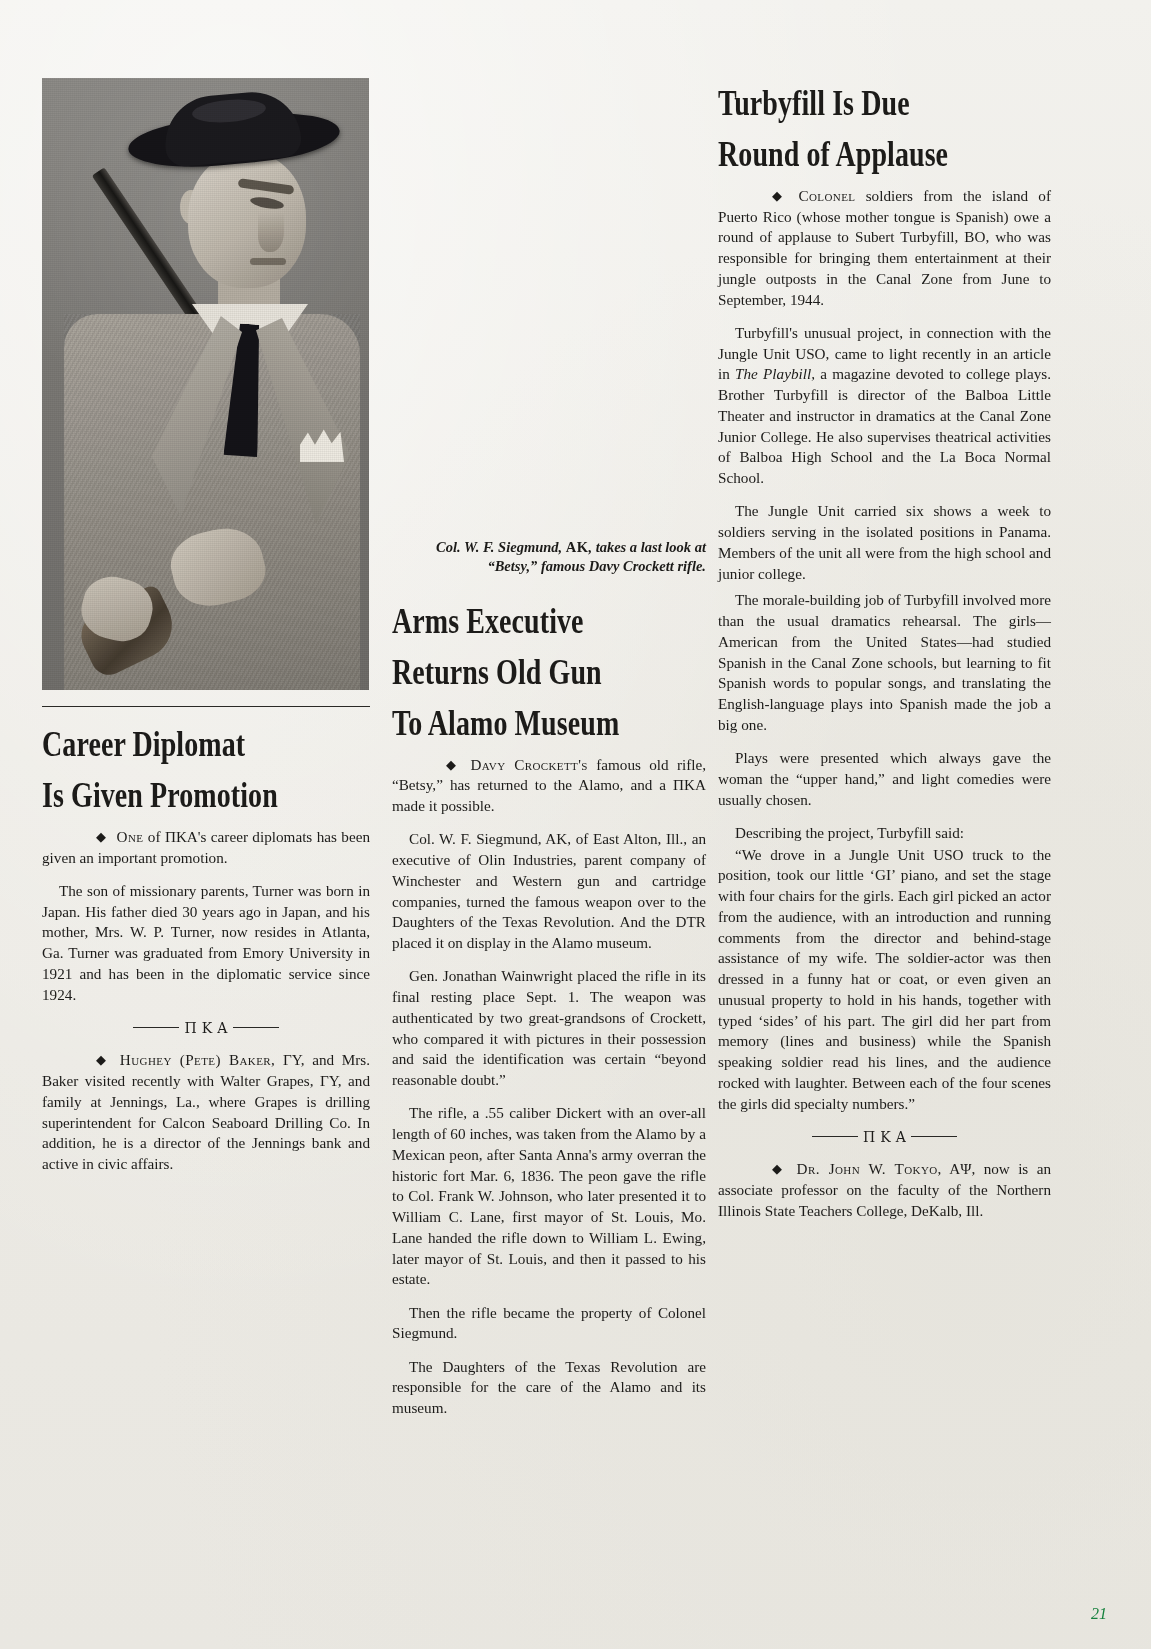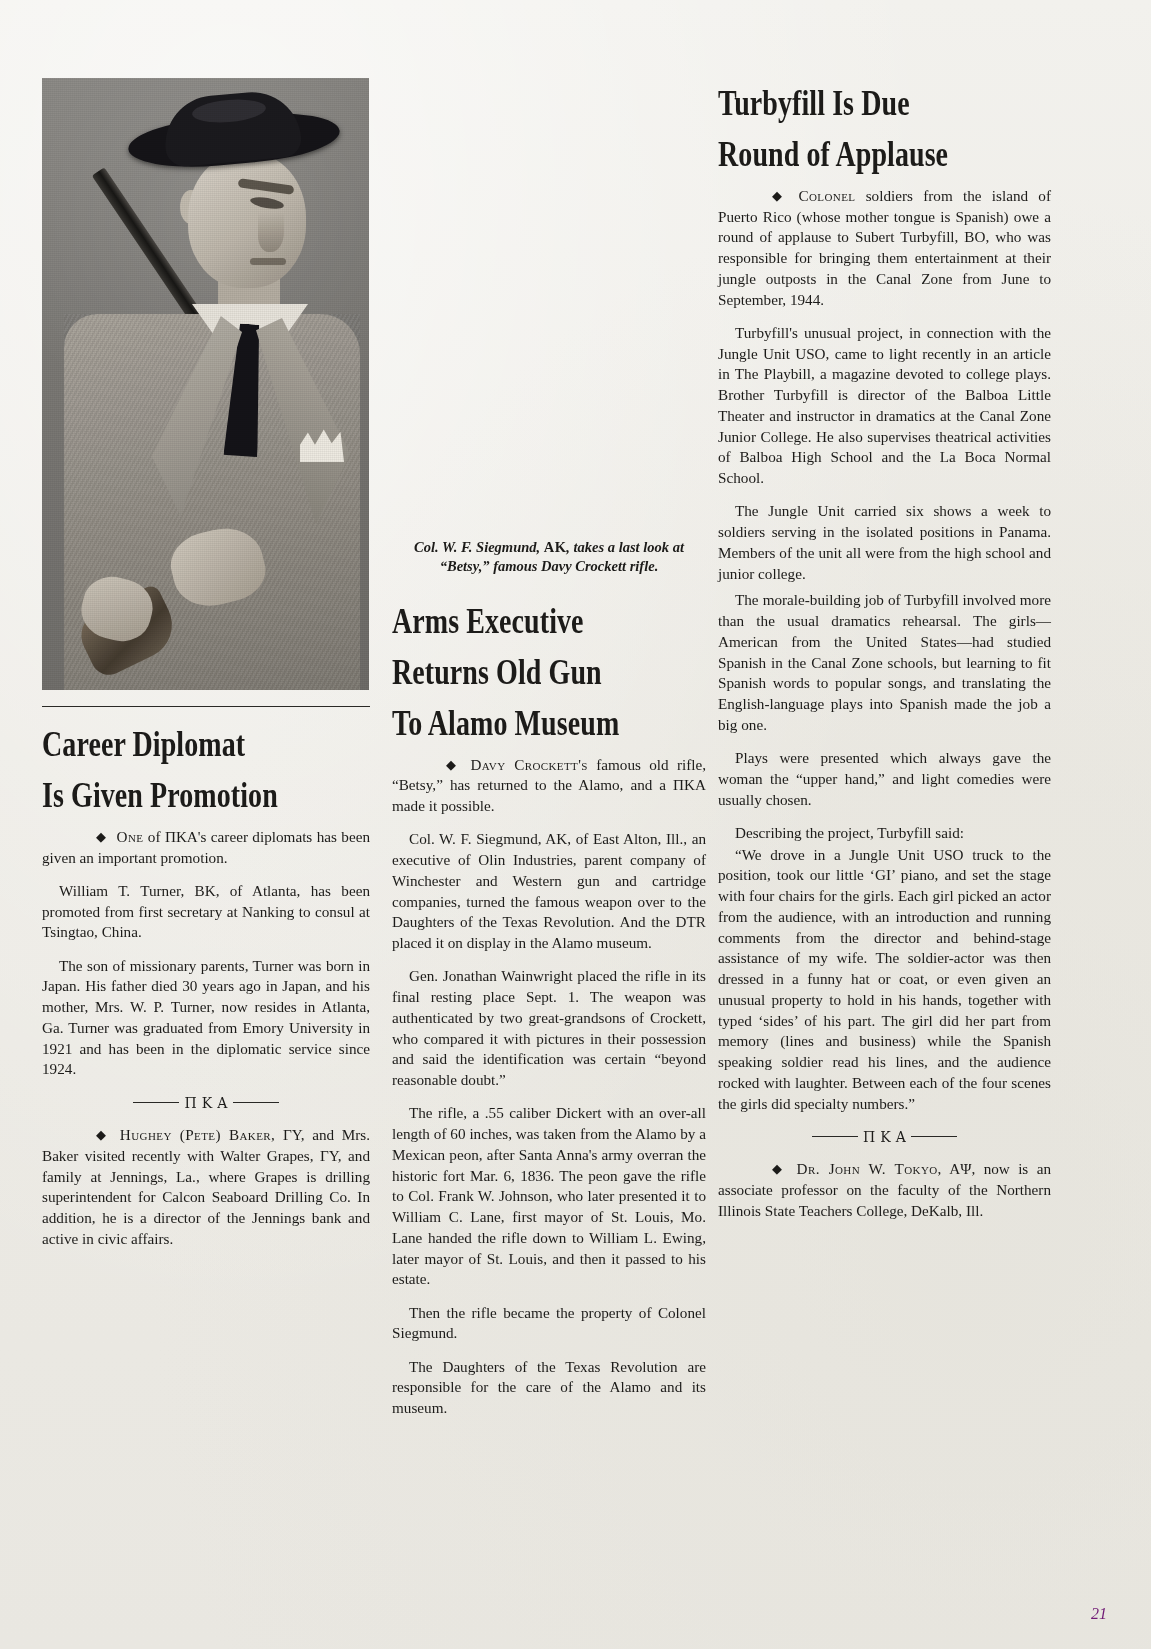--- a/index.html
+++ b/index.html
@@ -294,30 +294,30 @@
     font-size: 13px;
     vertical-align: 1px;
     margin-right: 10px;
     margin-left: 54px;
   }
   .sc {
     font-variant: small-caps;
     letter-spacing: .4px;
   }
   .gk { font-family: "DejaVu Serif", serif; letter-spacing: .3px; }
-  .it { }
+  .it { font-style: italic; }
 
   
   .caption {
     font-style: italic;
     font-weight: 700;
     font-size: 14.5px;
     line-height: 1.31;
     margin: 0 0 26px 0;
-    text-align: center;
+    text-align: right;
   }
   .caption .sc { font-style: normal; font-weight: 700; }
 
   
   .divider {
     text-align: center;
     margin: 14px 0 12px 0;
     font-size: 14px;
     letter-spacing: 2px;
     white-space: nowrap;
@@ -329,21 +329,21 @@
     vertical-align: 5px;
     margin: 0 5px;
   }
 
   .folio {
     position: absolute;
     right: 44px;
     bottom: 26px;
     font-style: italic;
     font-size: 16px;
-    color: #701a75;
+    color: #15803d;
   }
 </style>
 </head>
 <body>
 
 <div class="page">
   <div class="sheet">
 
     <div class="col col-left">
 
@@ -380,21 +380,20 @@
 
       <hr class="rule">
 
       <h1 class="head">
         <span class="ln">Career Diplomat</span>
         <span class="ln">Is Given Promotion</span>
       </h1>
 
       <p class="lead"><span class="bullet">◆</span><span class="sc">One</span><span> of ΠΚΑ's career diplomats has been given an important promotion.</span></p>
 
-      <p class="ind">William T. Turner, BK, of Atlanta, has been promoted from first secretary at Nanking to consul at Tsingtao, China.</p>
       <p class="ind">The son of missionary parents, Turner was born in Japan. His father died 30 years ago in Japan, and his mother, Mrs. W. P. Turner, now resides in Atlanta, Ga. Turner was graduated from Emory University in 1921 and has been in the diplomatic service since 1924.</p>
 
       <div class="divider"><span class="dash"></span><span class="gk">Π Κ Α</span><span class="dash"></span></div>
 
       <p class="lead"><span class="bullet">◆</span><span class="sc">Hughey (Pete) Baker,</span><span> ΓΥ, and Mrs. Baker visited recently with Walter Grapes, ΓΥ, and family at Jennings, La., where Grapes is drilling superintendent for Calcon Seaboard Drilling Co. In addition, he is a director of the Jennings bank and active in civic affairs.</span></p>
 
     </div>
 
     <div class="col col-mid" style="top:538px;">
 

